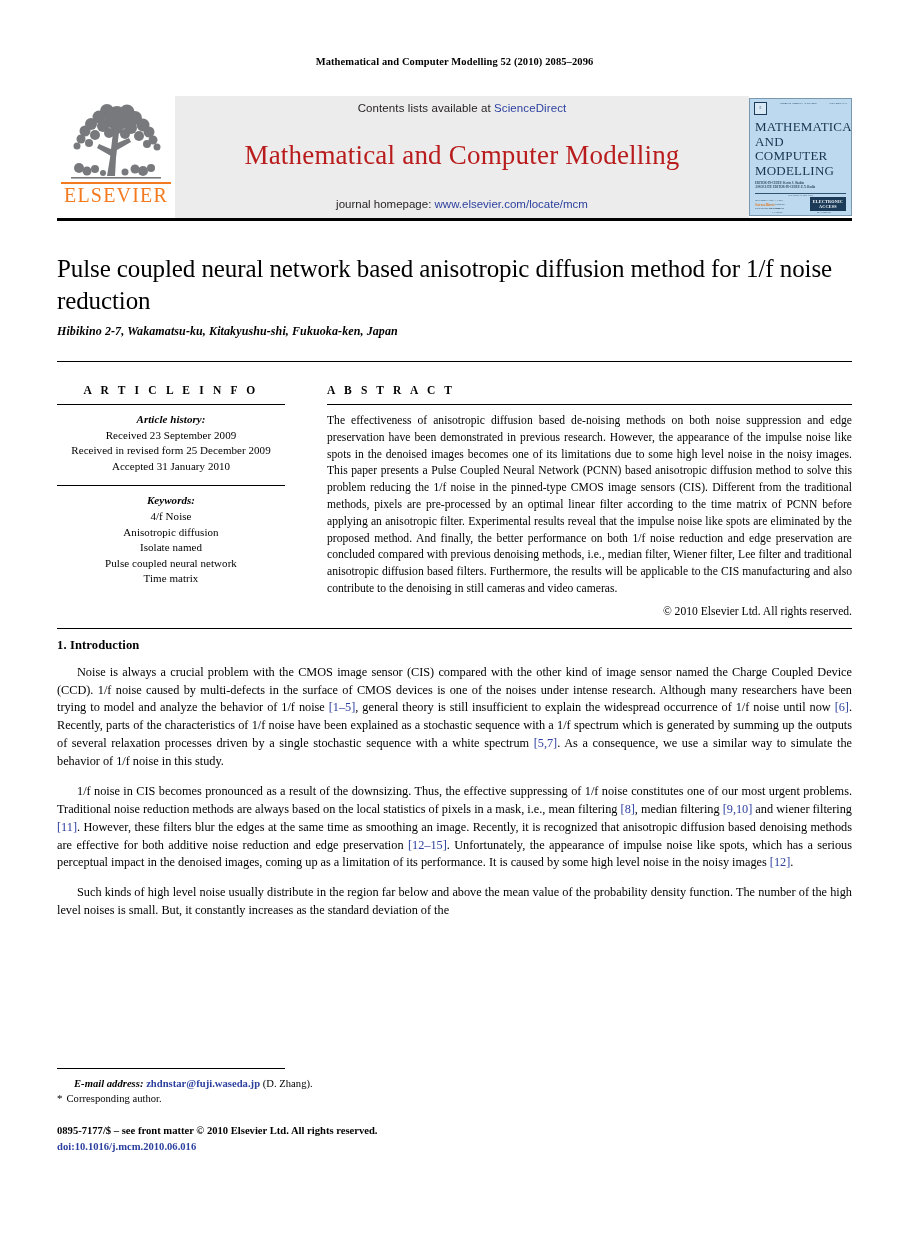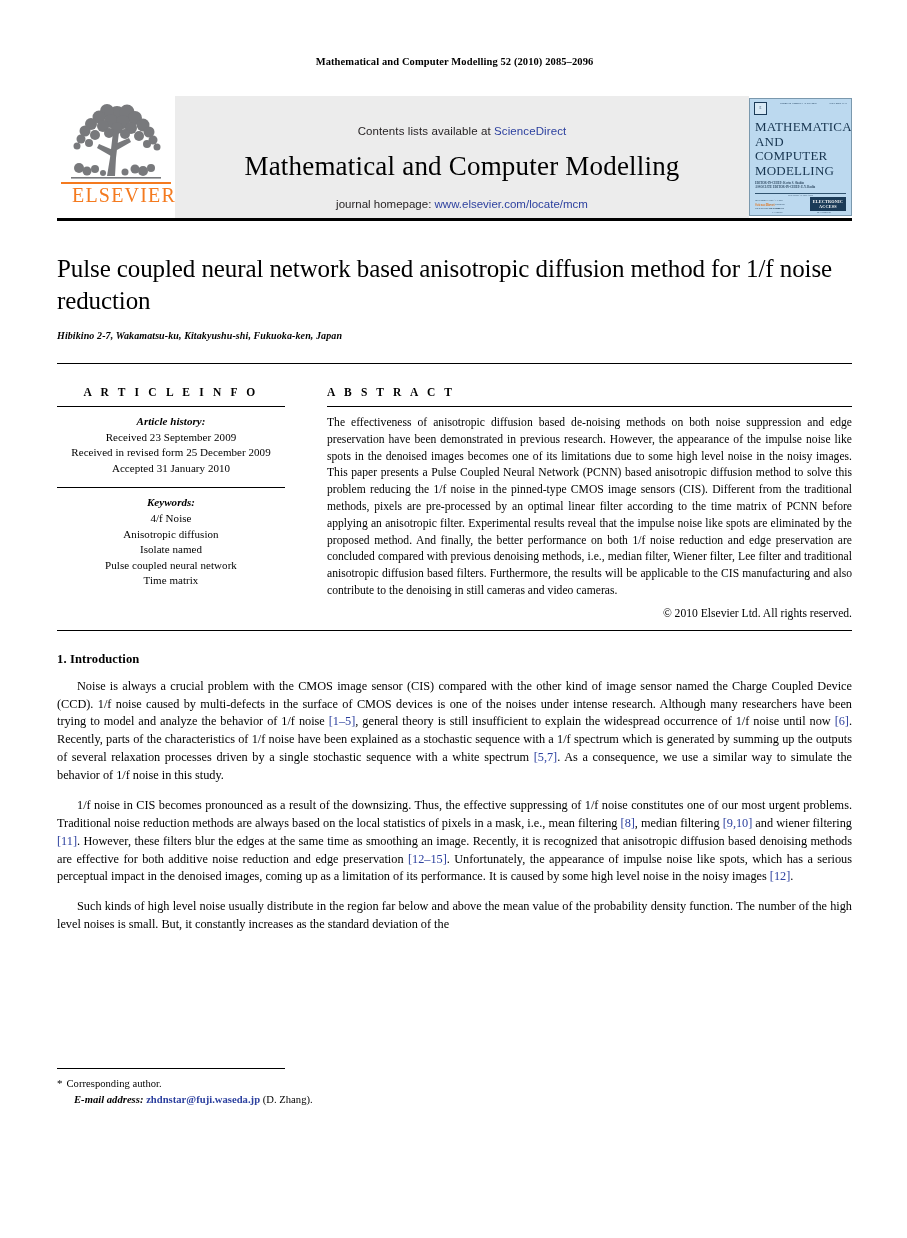--- a/index.html
+++ b/index.html
@@ -54,21 +54,21 @@
   }
   .elsevier-tree {
     position: absolute;
     left: 6px;
     top: 2px;
     width: 106px;
     height: 86px;
   }
   .elsevier-word {
     position: absolute;
-    left: 13px;
+    left: 5px;
     top: 88px;
     width: 108px;
     text-align: center;
     font-family: "Liberation Serif", serif;
     font-size: 20px;
     letter-spacing: 1.2px;
     color: #F47A1F;
     font-weight: normal;
   }
   .elsevier-rule {
@@ -79,38 +79,38 @@
     height: 1.5px;
     background: #F47A1F;
   }
 
   .journal-band {
     flex: 1 1 auto;
     background: #ececec;
     display: flex;
     flex-direction: column;
     align-items: center;
-    justify-content: flex-end;
+    justify-content: space-between;
     padding: 6px 0 8px 0;
   }
   .contents-line {
     font-family: "Liberation Sans", sans-serif;
     font-size: 11.5px;
     color: #231f20;
     letter-spacing: 0.1px;
     margin-bottom: 14px;
   }
   .contents-line a, .sd-link {
     color: #2b3f9e;
     text-decoration: none;
   }
   .journal-name {
     font-family: "Liberation Serif", serif;
     font-size: 27px;
-    color: #000000;
+    color: #b91c1c;
     letter-spacing: 0.2px;
     margin-bottom: 16px;
   }
   .homepage-line {
     font-family: "Liberation Sans", sans-serif;
     font-size: 11.5px;
     color: #231f20;
   }
   .homepage-line .url {
     color: #2b3f9e;
@@ -226,22 +226,22 @@
     margin-top: 22px;
     font-size: 17.5px;
     letter-spacing: 0.1px;
   }
   .authors .star {
     color: #2b3f9e;
     font-size: 13px;
     vertical-align: super;
   }
   .affil {
-    margin-top: 13px;
-    font-size: 10px;
+    margin-top: 7px;
+    font-size: 12px;
     font-style: italic;
     font-weight: bold;
     letter-spacing: 0.1px;
   }
   .title-rule {
     margin-top: 22px;
     border-top: 1.2px solid #000;
   }
 
   
@@ -297,21 +297,21 @@
   }
   .hr-after-abstract {
     border-top: 1.2px solid #000;
     margin-top: 10px;
   }
 
   
   .section-title {
     font-size: 12.6px;
     font-weight: bold;
-    margin-top: 21px;
+    margin-top: 9px;
     letter-spacing: 0.1px;
   }
   .para {
     font-size: 12.3px;
     line-height: 1.45;
     text-align: justify;
     text-indent: 20px;
     margin-top: 11px;
     letter-spacing: -0.02px;
   }
@@ -519,22 +519,26 @@
     <p class="para"><span>Noise is always a crucial problem with the CMOS image sensor (CIS) compared with the other kind of image sensor named the Charge Coupled Device (CCD). 1/f noise caused by multi-defects in the surface of CMOS devices is one of the noises under intense research. Although many researchers have been trying to model and analyze the behavior of 1/f noise </span><span class="cite">[1–5]</span><span>, general theory is still insufficient to explain the widespread occurrence of 1/f noise until now </span><span class="cite">[6]</span><span>. Recently, parts of the characteristics of 1/f noise have been explained as a stochastic sequence with a 1/f spectrum which is generated by summing up the outputs of several relaxation processes driven by a single stochastic sequence with a white spectrum </span><span class="cite">[5,7]</span><span>. As a consequence, we use a similar way to simulate the behavior of 1/f noise in this study.</span></p>
 
     <p class="para"><span>1/f noise in CIS becomes pronounced as a result of the downsizing. Thus, the effective suppressing of 1/f noise constitutes one of our most urgent problems. Traditional noise reduction methods are always based on the local statistics of pixels in a mask, i.e., mean filtering </span><span class="cite">[8]</span><span>, median filtering </span><span class="cite">[9,10]</span><span> and wiener filtering </span><span class="cite">[11]</span><span>. However, these filters blur the edges at the same time as smoothing an image. Recently, it is recognized that anisotropic diffusion based denoising methods are effective for both additive noise reduction and edge preservation </span><span class="cite">[12–15]</span><span>. Unfortunately, the appearance of impulse noise like spots, which has a serious perceptual impact in the denoised images, coming up as a limitation of its performance. It is caused by some high level noise in the noisy images </span><span class="cite">[12]</span><span>.</span></p>
 
     <p class="para">Such kinds of high level noise usually distribute in the region far below and above the mean value of the probability density function. The number of the high level noises is small. But, it constantly increases as the standard deviation of the</p>
 
   </div>
 
   <div class="footer">
     <div class="footer-rule"></div>
-    <div class="footnote">
-      <span class="fn-star">*</span><span>Corresponding author.</span>
-    </div>
     <div class="footnote footnote-indent">
       <span class="ital">E-mail address:</span>
       <span class="mail-link">zhdnstar@fuji.waseda.jp</span>
       <span>(D. Zhang).</span>
     </div>
+    <div class="footnote">
+      <span class="fn-star">*</span><span>Corresponding author.</span>
+    </div>
+    <div class="issn-block">
+      <div>0895-7177/$ – see front matter © 2010 Elsevier Ltd. All rights reserved.</div>
+      <div><span class="doi-link">doi:</span><span class="doi-link">10.1016/j.mcm.2010.06.016</span></div>
+    </div>
   </div>
 </div>
 
 </body></html>

